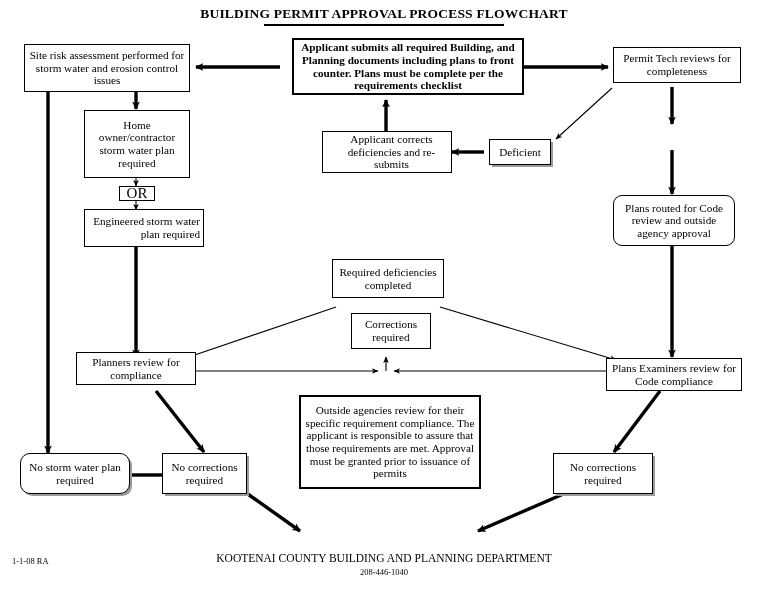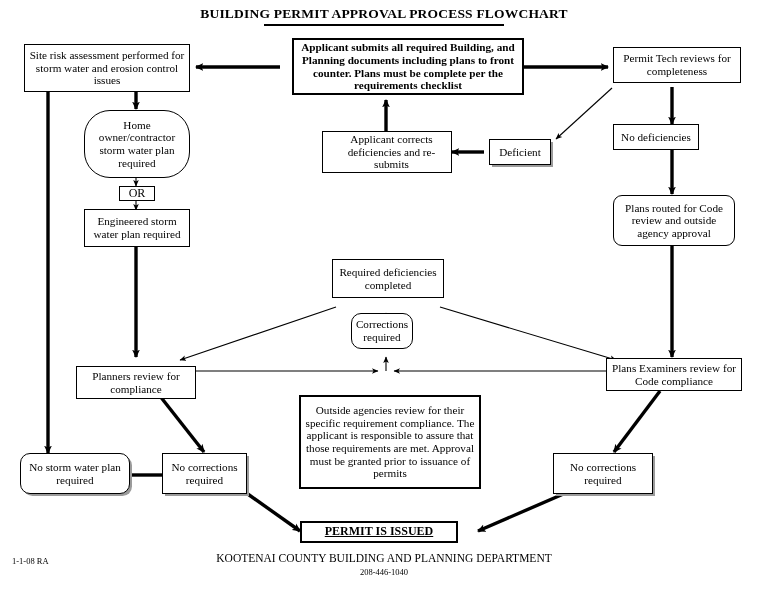--- a/index.html
+++ b/index.html
@@ -8,21 +8,21 @@
   svg.wires{position:absolute;left:0;top:0;width:768px;height:593px;pointer-events:none;}
   .title{position:absolute;left:0;top:6px;width:768px;text-align:center;font-weight:bold;font-size:13.5px;letter-spacing:.2px;}
   .title-rule{position:absolute;left:264px;top:24px;width:240px;height:2px;background:#000;}
   .node{position:absolute;box-sizing:border-box;background:#fff;border:1px solid #000;display:flex;align-items:center;justify-content:center;text-align:center;line-height:1.13;font-size:11.2px;padding:2px 3px;}
   .node.shadow{box-shadow:2.5px 2.5px 0 -0.5px #9b9b9b;}
   .node.heavy{border:2.5px solid #000;font-weight:bold;margin-left:18px;}
   .node.heavy-plain{border:2.5px solid #000;font-weight:normal;}
   .node.issued{border:2.5px solid #000;font-weight:bold;font-size:12px;}
   .node.issued span{text-decoration:underline;}
   .node .txt{display:block;width:100%;}
-  .or{font-size:12px;}
+  .or{font-size:15px;}
   .footer-left{position:absolute;left:12px;top:556px;font-size:8.5px;}
   .footer-center{position:absolute;left:0;top:552px;width:768px;text-align:center;font-weight:normal;font-size:11.5px;}
   .footer-phone{position:absolute;left:0;top:567px;width:768px;text-align:center;font-size:8.5px;}
 </style>
 </head>
 <body>
 
 <div id="stage">
 
   <div class="title">BUILDING PERMIT APPROVAL PROCESS FLOWCHART</div>
@@ -77,57 +77,54 @@
   </div>
 
   <div class="node heavy" style="left:274px;top:38px;width:232px;height:57px;">
     <span class="txt">Applicant submits all required Building, and Planning documents including plans to front counter.  Plans must be complete per the requirements checklist</span>
   </div>
 
   <div class="node" style="left:613px;top:47px;width:128px;height:36px;">
     <span class="txt">Permit Tech reviews for completeness</span>
   </div>
 
-  <div class="node" style="left:84px;top:110px;width:106px;height:68px;border-radius:26px;">
+  <div class="node" style="left:84px;top:110px;width:106px;height:68px;">
     <span class="txt">Home owner/contractor storm water plan required</span>
   </div>
 
   <div class="node or" style="left:119px;top:186px;width:36px;height:15px;">
     <span class="txt">OR</span>
   </div>
 
-  <div class="node" style="left:84px;top:209px;width:106px;height:38px;">
+  <div class="node" style="left:84px;top:209px;width:120px;height:38px;text-align:right;">
     <span class="txt">Engineered storm water plan required</span>
   </div>
 
   <div class="node" style="left:322px;top:131px;width:130px;height:42px;padding-left:12px;">
     <span class="txt">Applicant corrects deficiencies and re-submits</span>
   </div>
 
   <div class="node shadow" style="left:489px;top:139px;width:62px;height:26px;">
     <span class="txt">Deficient</span>
   </div>
 
-  <div class="node" style="left:613px;top:124px;width:86px;height:26px;">
-    <span class="txt">No deficiencies</span>
-  </div>
 
   <div class="node" style="left:613px;top:195px;width:122px;height:51px;border-radius:9px;">
     <span class="txt">Plans routed for Code review and outside agency approval</span>
   </div>
 
   <div class="node" style="left:332px;top:259px;width:112px;height:39px;">
     <span class="txt">Required deficiencies completed</span>
   </div>
 
-  <div class="node" style="left:351px;top:313px;width:62px;height:36px;border-radius:10px;">
+  <div class="node" style="left:351px;top:313px;width:80px;height:36px;">
     <span class="txt">Corrections required</span>
   </div>
 
-  <div class="node" style="left:76px;top:366px;width:120px;height:33px;">
+  <div class="node" style="left:76px;top:352px;width:120px;height:33px;">
     <span class="txt">Planners review for compliance</span>
   </div>
 
   <div class="node" style="left:606px;top:358px;width:136px;height:33px;">
     <span class="txt">Plans Examiners review for Code compliance</span>
   </div>
 
   <div class="node heavy-plain" style="left:299px;top:395px;width:182px;height:94px;">
     <span class="txt">Outside agencies review for their specific requirement compliance.  The applicant is responsible to assure that those requirements are met.  Approval must be granted prior to issuance of permits</span>
   </div>
@@ -137,21 +134,18 @@
   </div>
 
   <div class="node shadow" style="left:162px;top:453px;width:85px;height:41px;">
     <span class="txt">No corrections required</span>
   </div>
 
   <div class="node shadow" style="left:553px;top:453px;width:100px;height:41px;">
     <span class="txt">No corrections required</span>
   </div>
 
-  <div class="node issued" style="left:300px;top:521px;width:158px;height:22px;">
-    <span>PERMIT IS ISSUED</span>
-  </div>
 
   <div class="footer-left">1-1-08 RA</div>
   <div class="footer-center">KOOTENAI COUNTY BUILDING AND PLANNING DEPARTMENT</div>
   <div class="footer-phone">208-446-1040</div>
 
 </div>
 
 </body></html>

